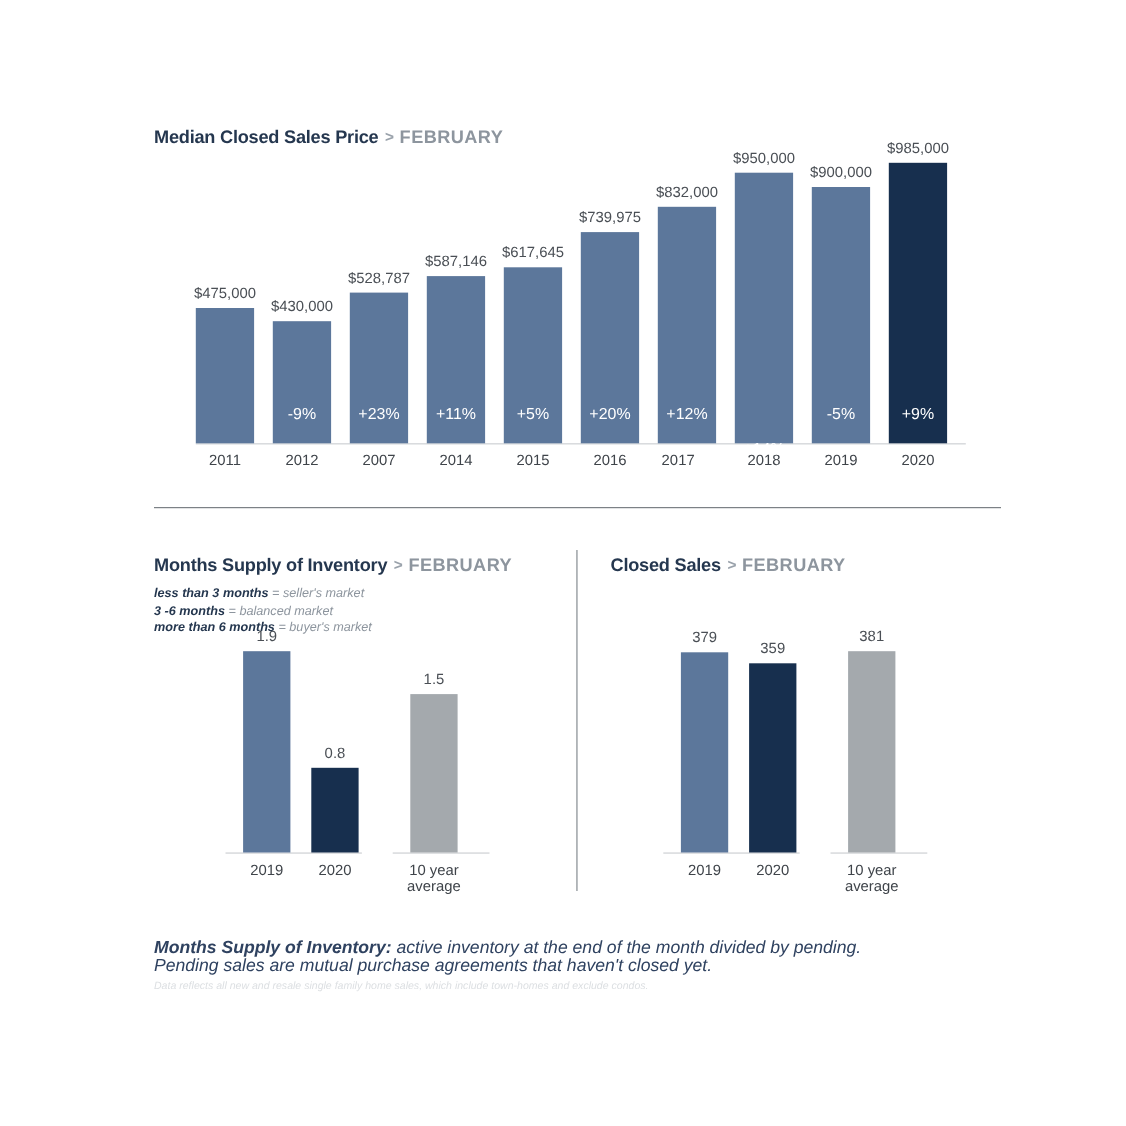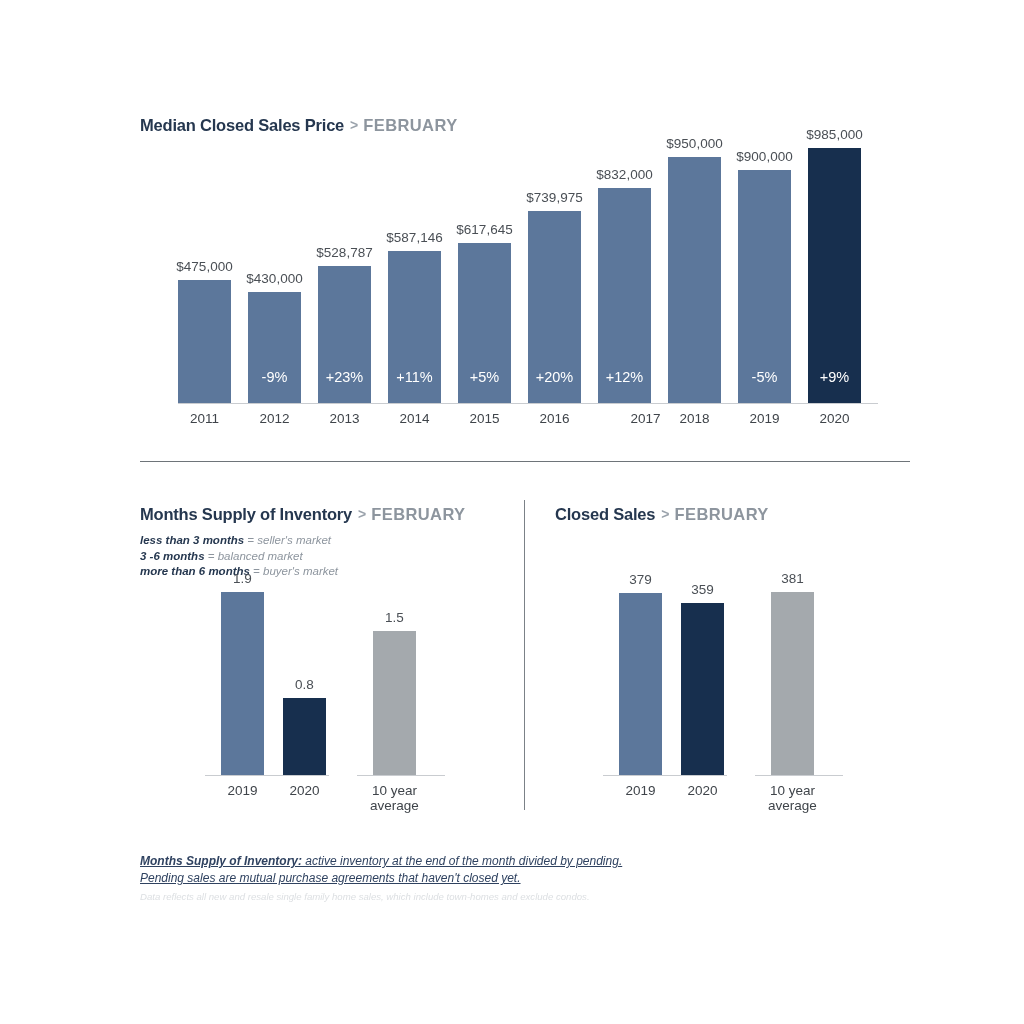--- a/index.html
+++ b/index.html
@@ -63,22 +63,22 @@
   .msi-legend { position: absolute; left: 140px; top: 533px; }
   .msi-legend .row {
     font-size: 11.5px; line-height: 15.6px; white-space: nowrap;
     font-style: italic; color: #8d959e;
   }
   .msi-legend .row b { color: #25374f; font-weight: bold; font-style: italic; }
 
   
   .foot-def {
     position: absolute; left: 140px; top: 853px;
-    font-size: 12px; line-height: 17px; font-style: italic;
-    color: #2f4260; white-space: nowrap; text-decoration: underline;
+    font-size: 16px; line-height: 17px; font-style: italic;
+    color: #2f4260; white-space: nowrap;
   }
   .foot-def b { font-weight: bold; }
   .foot-disc {
     position: absolute; left: 140px; top: 890px;
     font-size: 9.6px; line-height: 14px; font-style: italic;
     color: #dcdfe2; white-space: nowrap;
   }
 </style>
 </head>
 <body>
@@ -99,21 +99,21 @@
       <div class="bar" style="left: 70px; width: 53px; height: 111px; top: 144px; background: rgb(92, 119, 155);"></div>
       <div class="val-label" style="left: 50px; width: 93px; top: 123px;">$430,000</div>
       <div class="pct-label" style="left: 60px; width: 73px; top: 221px;">-9%</div>
       <div class="cat-label" style="left: 42px; width: 109px; top: 263px;">
         <div>2012</div>
       </div>
       <div class="bar" style="left: 140px; width: 53px; height: 137px; top: 118px; background: rgb(92, 119, 155);"></div>
       <div class="val-label" style="left: 120px; width: 93px; top: 97px;">$528,787</div>
       <div class="pct-label" style="left: 130px; width: 73px; top: 221px;">+23%</div>
       <div class="cat-label" style="left: 112px; width: 109px; top: 263px;">
-        <div>2013</div>
+        <div>2007</div>
       </div>
       <div class="bar" style="left: 210px; width: 53px; height: 152px; top: 103px; background: rgb(92, 119, 155);"></div>
       <div class="val-label" style="left: 190px; width: 93px; top: 82px;">$587,146</div>
       <div class="pct-label" style="left: 200px; width: 73px; top: 221px;">+11%</div>
       <div class="cat-label" style="left: 182px; width: 109px; top: 263px;">
         <div>2014</div>
       </div>
       <div class="bar" style="left: 280px; width: 53px; height: 160px; top: 95px; background: rgb(92, 119, 155);"></div>
       <div class="val-label" style="left: 260px; width: 93px; top: 74px;">$617,645</div>
       <div class="pct-label" style="left: 270px; width: 73px; top: 221px;">+5%</div>
@@ -122,21 +122,21 @@
       </div>
       <div class="bar" style="left: 350px; width: 53px; height: 192px; top: 63px; background: rgb(92, 119, 155);"></div>
       <div class="val-label" style="left: 330px; width: 93px; top: 42px; text-align: center;">$739,975</div>
       <div class="pct-label" style="left: 340px; width: 73px; top: 221px;">+20%</div>
       <div class="cat-label" style="left: 322px; width: 109px; top: 263px;">
         <div>2016</div>
       </div>
       <div class="bar" style="left: 420px; width: 53px; height: 215px; top: 40px; background: rgb(92, 119, 155);"></div>
       <div class="val-label" style="left: 400px; width: 93px; top: 19px;">$832,000</div>
       <div class="pct-label" style="left: 410px; width: 73px; top: 221px;">+12%</div>
-      <div class="cat-label" style="left: 413px; width: 109px; top: 263px;">
+      <div class="cat-label" style="left: 384px; width: 109px; top: 263px;">
         <div>2017</div>
       </div>
       <div class="bar" style="left: 490px; width: 53px; height: 246px; top: 9px; background: rgb(92, 119, 155);"></div>
       <div class="val-label" style="left: 470px; width: 93px; top: -12px;">$950,000</div>
       <div class="pct-label" style="left: 480px; width: 73px; top: 221px; margin-top: 32px;">+14%</div>
       <div class="cat-label" style="left: 462px; width: 109px; top: 263px;">
         <div>2018</div>
       </div>
       <div class="bar" style="left: 560px; width: 53px; height: 233px; top: 22px; background: rgb(92, 119, 155);"></div>
       <div class="val-label" style="left: 540px; width: 93px; top: 1px;">$900,000</div>

